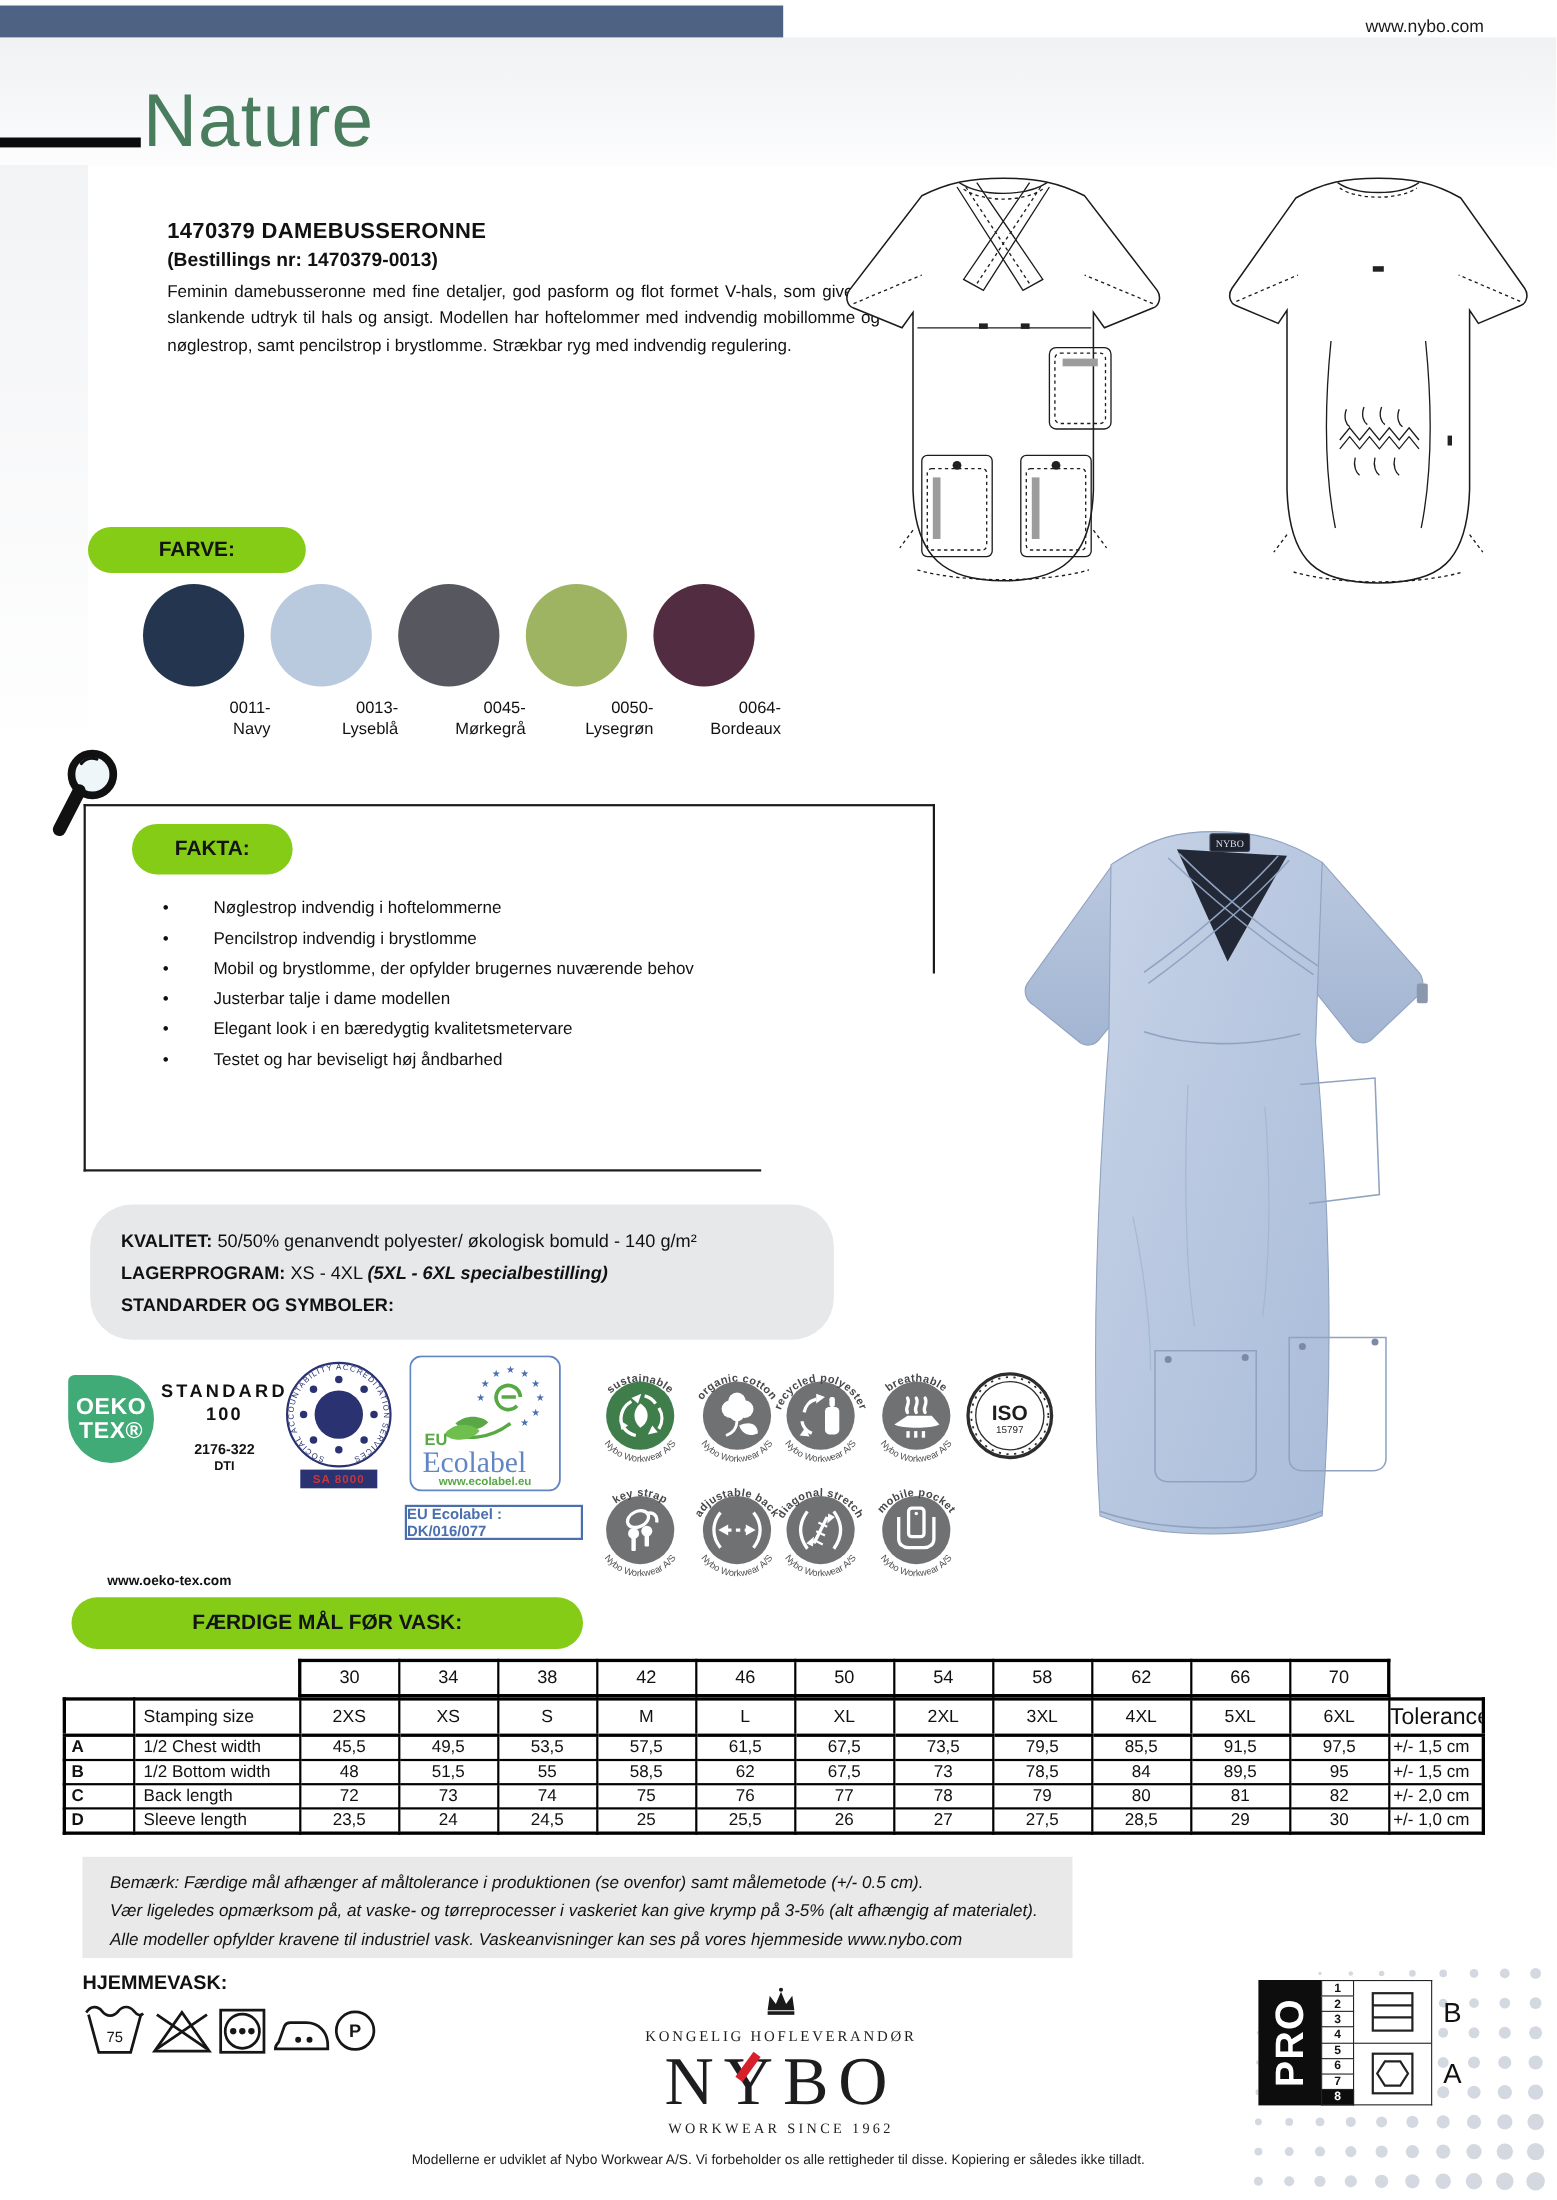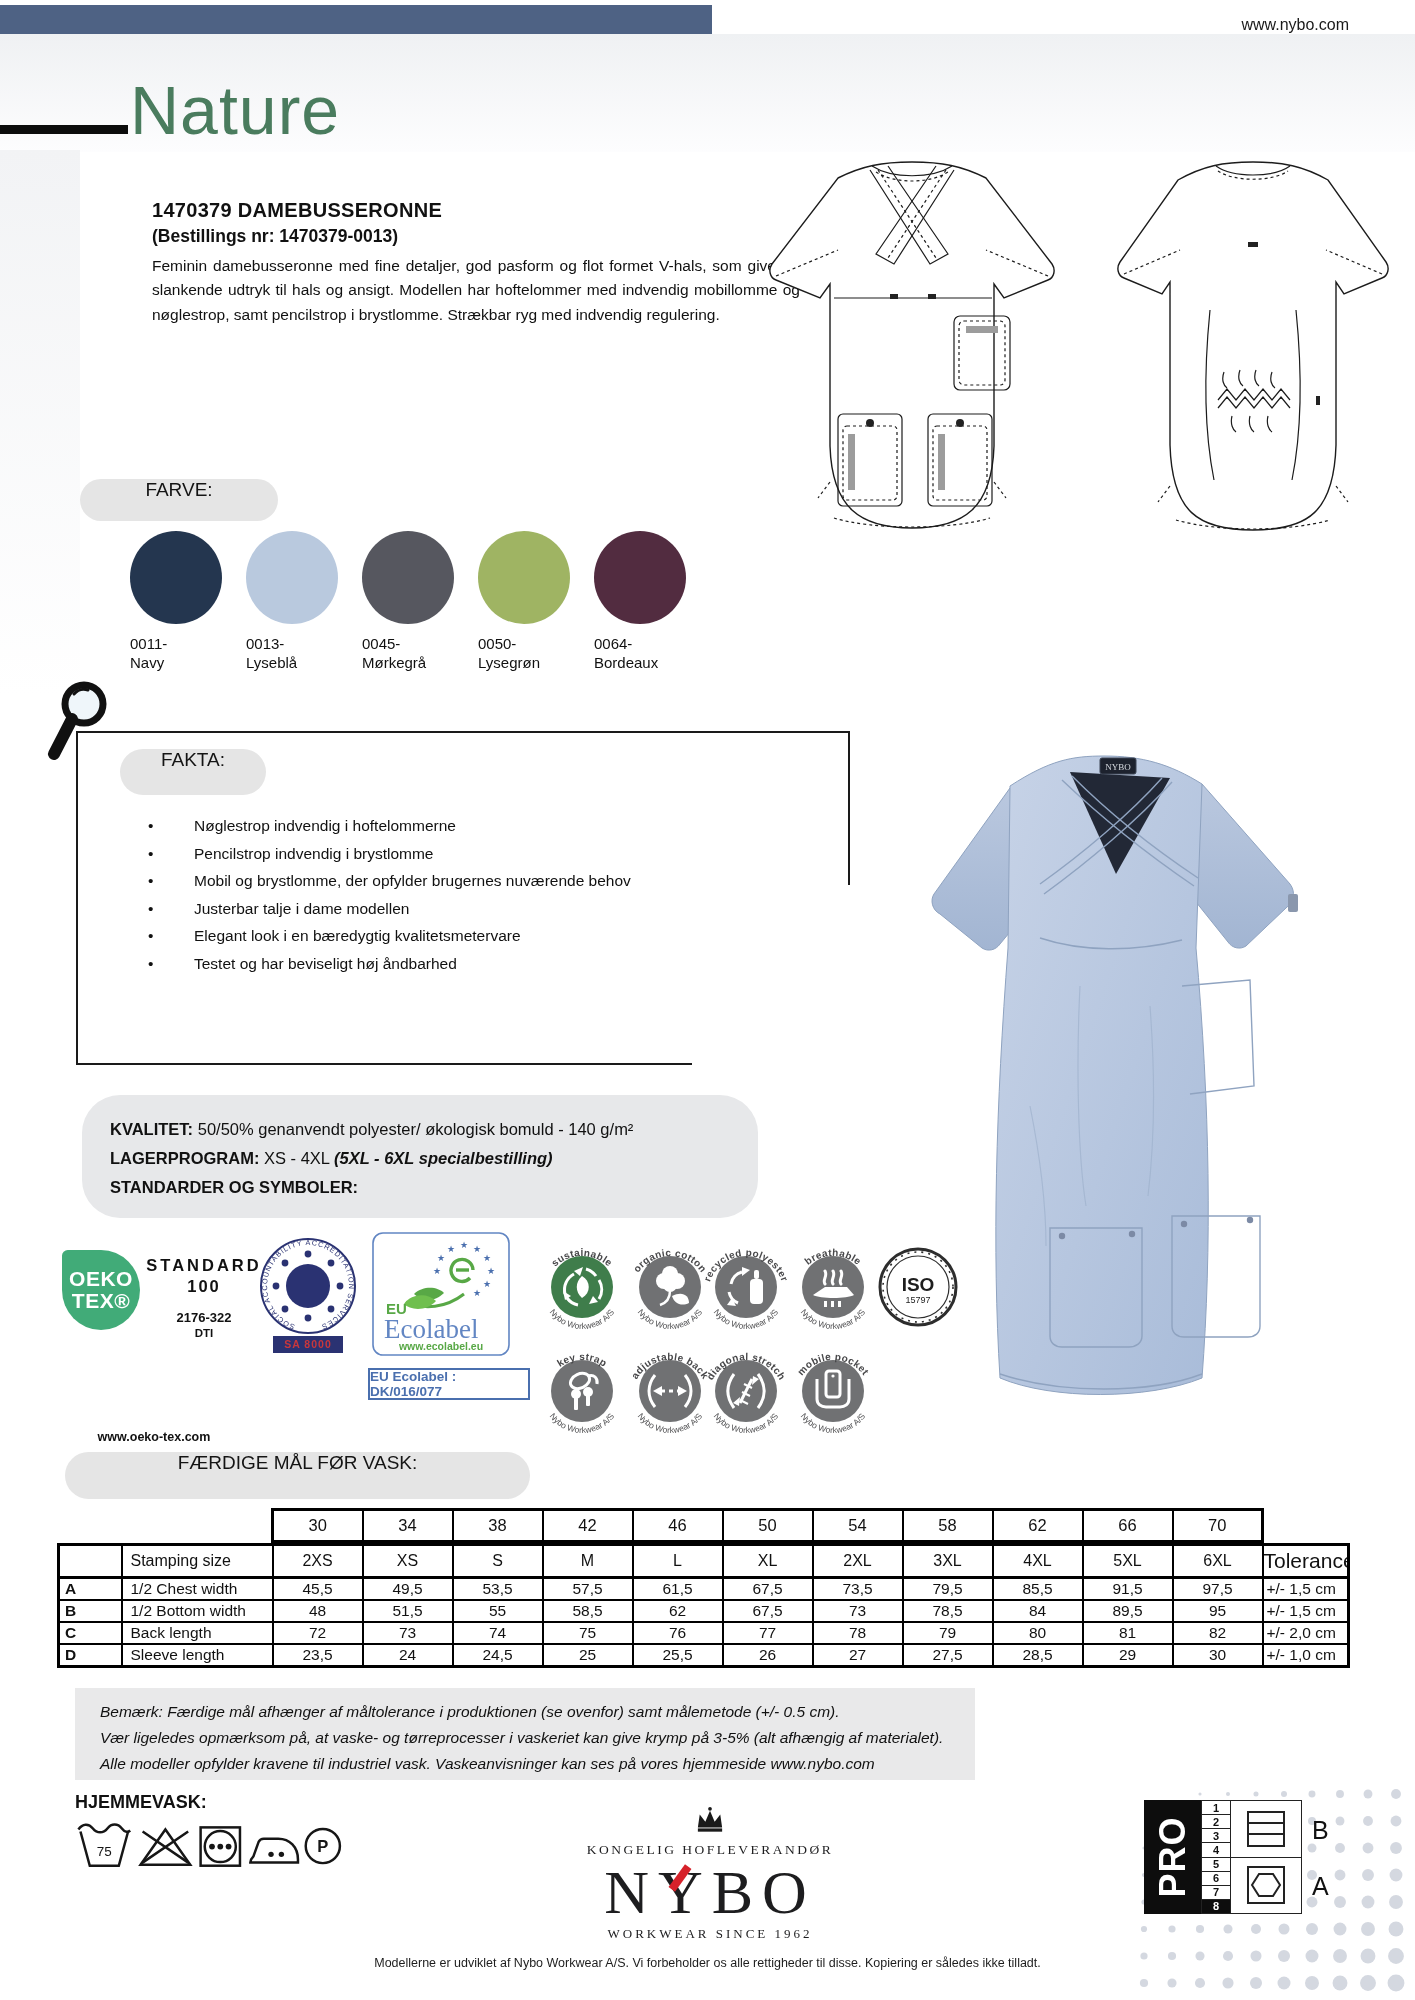--- a/index.html
+++ b/index.html
@@ -11,27 +11,27 @@
   .topbar{left:0;top:5px;width:712px;height:29px;background:#4e6284;}
   .topband{left:0;top:34px;width:1415px;height:118px;background:linear-gradient(#eff1f3,#fdfdfe);}
   .leftband{left:0;top:150px;width:80px;height:545px;background:linear-gradient(#f2f3f5,#ffffff);}
   .website{right:66px;top:16px;font-size:16px;color:#1a1a1a;}
   .title-dash{left:0;top:125px;width:128px;height:9px;background:#0c0c0c;}
   .nature{left:130px;top:76px;font-size:68px;font-weight:300;letter-spacing:1px;color:#4a7c5e;margin:0;line-height:1;}
   .prod-title{left:152px;top:199px;font-size:20px;font-weight:bold;letter-spacing:.3px;}
   .order-no{left:152px;top:226px;font-size:17.5px;font-weight:bold;}
   .descr{left:152px;top:254px;width:648px;font-size:15.5px;line-height:24.4px;text-align:justify;margin:0;}
   
-  .pill{background:#e5e5e5;border-radius:24px;display:flex;justify-content:center;
-        font-weight:normal;font-size:19px;color:#141414;}
+  .pill{background:#84cc16;border-radius:24px;display:flex;align-items:center;justify-content:center;
+        font-weight:bold;font-size:19px;color:#141414;}
   .farve-pill{left:80px;top:479px;width:198px;height:42px;}
   .fakta-pill{left:120px;top:749px;width:146px;height:46px;}
   .maal-pill{left:65px;top:1452px;width:465px;height:47px;}
   
-  .swatches{left:130px;top:531px;display:flex;}
+  .swatches{left:130px;top:531px;display:flex;text-align:right;}
   .swatch-item{width:116px;}
   .swatch-circle{width:92px;height:93px;border-radius:50%;}
   .swatch-label{margin-top:10px;font-size:15px;line-height:19px;white-space:pre-line;}
   
   .boxline{background:#1a1a1a;}
   .fakta-list{left:148px;top:812px;width:650px;margin:0;padding:0;list-style:none;}
   .fakta-list li{display:flex;font-size:15.5px;line-height:27.6px;}
   .fakta-list .bullet{width:46px;}
   
   .kvalitet{left:65px;top:1095px;width:676px;height:123px;background:#e7e8ea;border-radius:38px;

